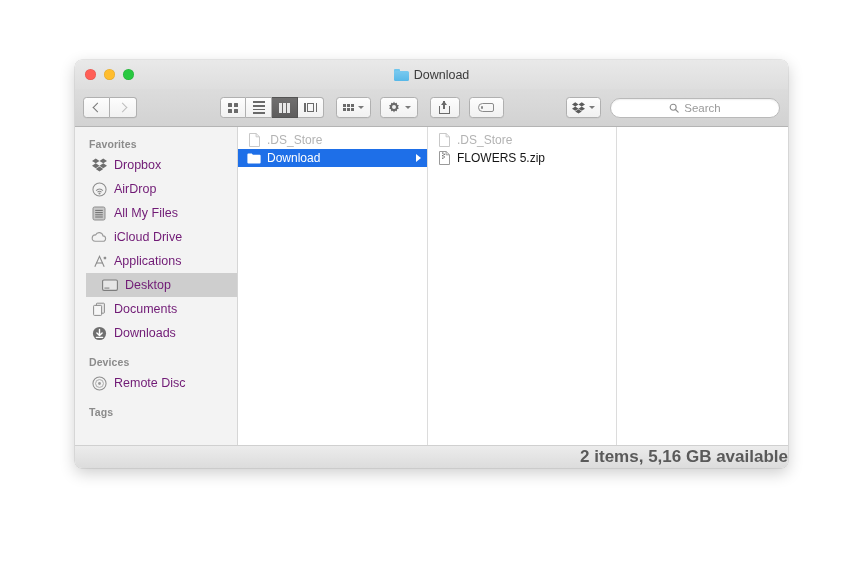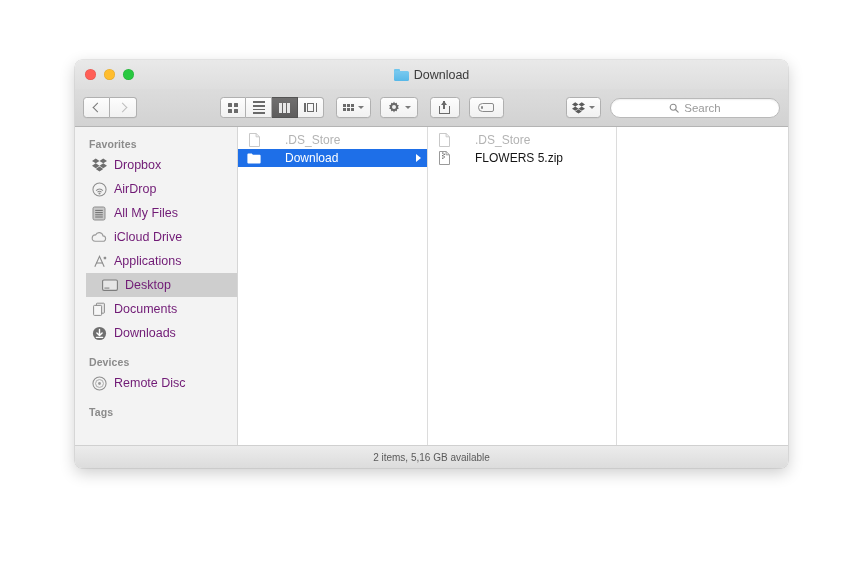--- a/index.html
+++ b/index.html
@@ -314,21 +314,21 @@
     overflow: hidden;
   }
   .col-1 { width: 190px; flex: 0 0 190px; }
   .col-2 { width: 189px; flex: 0 0 189px; }
   .col-3 { flex: 1 1 auto; border-right: none; }
 
   .row {
     height: 18px;
     display: flex;
     align-items: center;
-    gap: 24px;
+    gap: 6px;
     padding: 0 6px 0 9px;
     font-size: 12px;
     color: #151515;
     box-sizing: border-box;
     position: relative;
   }
   .row.dimmed { color: #b3b3b3; }
   .row.selected {
     background: #1e6fe8;
     color: #ffffff;
@@ -357,23 +357,24 @@
   }
 
   
   .statusbar {
     height: 22px;
     flex: 0 0 22px;
     background: linear-gradient(to bottom, #ececec 0%, #dcdcdc 100%);
     border-top: 1px solid #d0d0d0;
     display: flex;
     align-items: center;
-    justify-content: center;
-    font-size: 10px;
+    justify-content: flex-end;
+    font-size: 17px;
     color: #5a5a5a;
+    font-weight: bold;
   }
 </style>
 </head>
 <body>
 
 <div id="finder-window">
 
   <div class="titlebar">
     <div class="traffic-lights">
       <span class="light red"></span>

